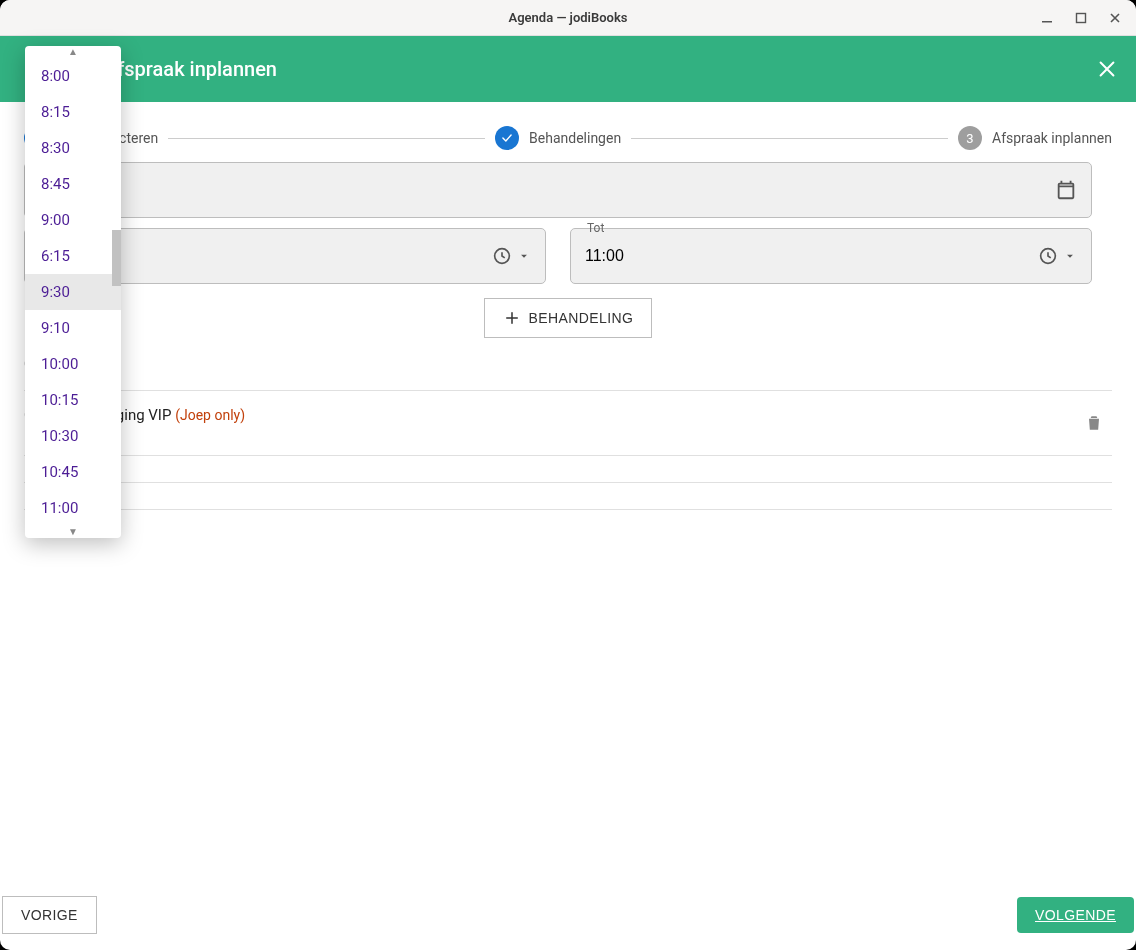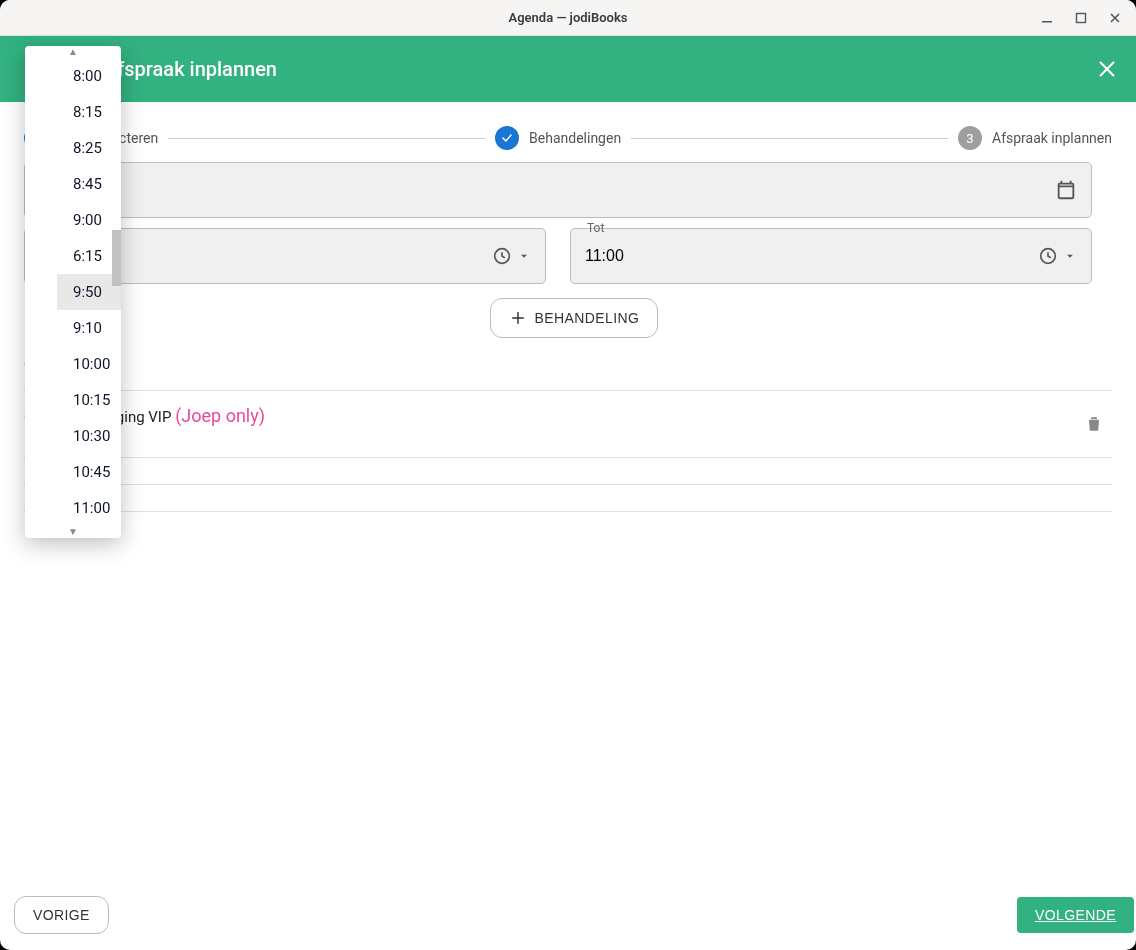--- a/index.html
+++ b/index.html
@@ -147,28 +147,27 @@
   }
   .row { display: flex; gap: 24px; margin-top: 10px; width: 1068px; margin-left: 0; }
   .row .field { flex: 1; }
   .date-row { width: 1068px; }
   .btn-outline {
     border: 1px solid #bdbdbd;
     background: #fff;
     font-size: 14px;
     font-weight: 500;
     letter-spacing: 0.4px;
-    border-radius: 12px;
+    border-radius: 0;
     padding: 10px 18px;
     cursor: pointer;
     display: inline-flex;
     align-items: center;
     gap: 8px;
     color: #333;
-    margin-left: 12px;
   }
   .btn-primary {
     border: none;
     background: #32b181;
     color: #fff;
     font-size: 14px;
     font-weight: 500;
     letter-spacing: 0.4px;
     border-radius: 4px;
     padding: 10px 18px;
@@ -184,21 +183,21 @@
   .treatment-card {
     border-top: 1px solid #e0e0e0;
     border-bottom: 1px solid #e0e0e0;
     padding: 14px 0;
     margin-top: 18px;
     display: flex;
     align-items: center;
   }
   .treatment-info { flex: 1; }
   .treatment-title { font-size: 15px; color: #222; }
-  .treatment-sub { font-size: 18px; color: #ec4899; }
+  .treatment-sub { font-size: 14px; color: #c2410c; }
   .treatment-sub2 { font-size: 13px; color: #888; margin-top: 2px; }
   .trash { color: #888; cursor: pointer; padding: 8px; }
   .dividers { margin-top: 20px; }
   .dividers hr { border: none; border-top: 1px solid #e0e0e0; margin: 26px 0; }
   .footer {
     padding: 12px 2px 16px;
     display: flex;
     justify-content: space-between;
     align-items: center;
   }
@@ -228,23 +227,22 @@
   .time-popup .items {
     flex: 1;
     position: relative;
   }
   .time-popup .item {
     height: 36px;
     display: flex;
     align-items: center;
     padding: 0 16px;
     font-size: 15px;
-    color: #0f172a;
+    color: #4c1d95;
     cursor: pointer;
-    margin-left: 32px;
   }
   .time-popup .item.selected { background: #e8e8e8; }
   .fake-scrollbar {
     position: absolute;
     right: 0;
     top: 172px;
     width: 9px;
     height: 56px;
     background: #c1c1c1;
   }
@@ -400,25 +398,25 @@
       <span>VOLGENDE</span>
     </button>
   </div>
 
   <div class="time-popup">
     <div class="scroll-arrow">▲</div>
     <div class="items" id="time-items">
       <div class="fake-scrollbar"></div>
     <div class="item">8:00</div>
         <div class="item">8:15</div>
-        <div class="item">8:25</div>
+        <div class="item">8:30</div>
         <div class="item">8:45</div>
         <div class="item">9:00</div>
         <div class="item">6:15</div>
-        <div class="item selected">9:50</div>
+        <div class="item selected">9:30</div>
         <div class="item">9:10</div>
         <div class="item">10:00</div>
         <div class="item">10:15</div>
         <div class="item">10:30</div>
         <div class="item">10:45</div>
         <div class="item">11:00</div>
       </div>
     <div class="scroll-arrow">▼</div>
   </div>
 

